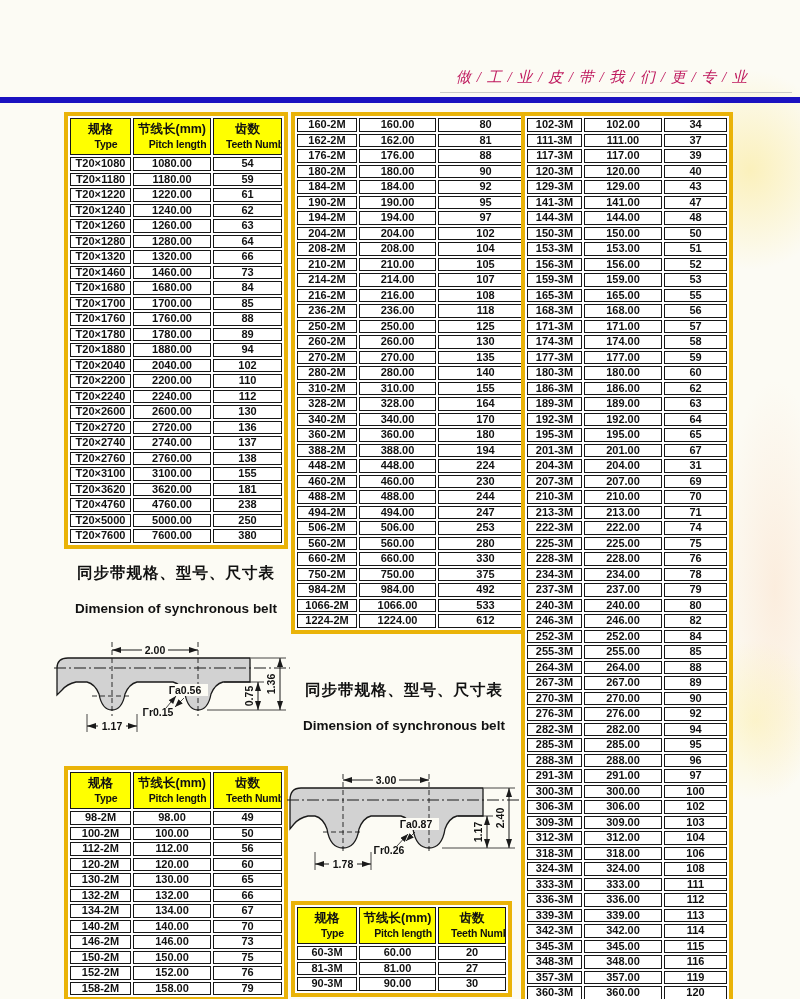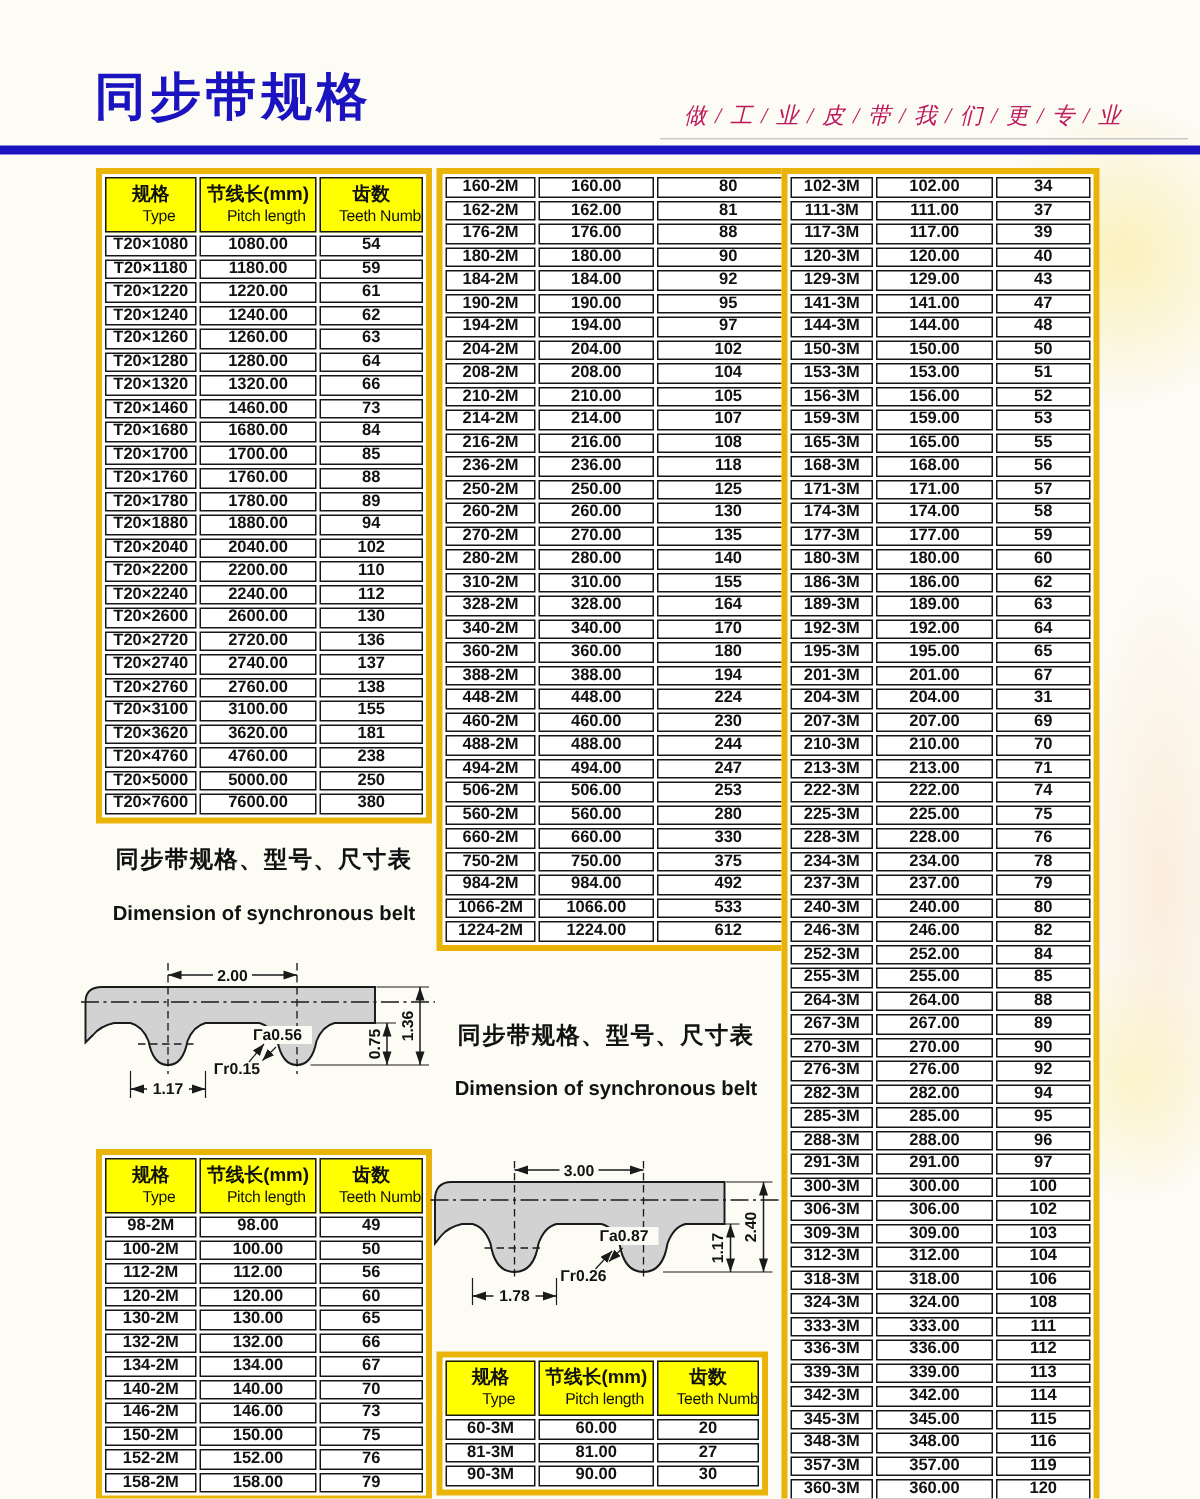--- a/index.html
+++ b/index.html
@@ -20,21 +20,21 @@
   .hairline{position:absolute;left:440px;top:92px;width:352px;height:1px;background:#c9c9c9;}
   .bluebar{position:absolute;left:0;top:97px;width:800px;height:6px;background:#1b12c0;}
 
   table.dtable{position:absolute;border-collapse:separate;border-spacing:2px;
                background:#fff;border:4px solid #eab308;table-layout:fixed;}
   table.dtable td{border:1px solid #161616;background:#fff;text-align:center;
                   font-weight:700;font-size:11px;line-height:11.5px;height:13.5px;
                   box-sizing:border-box;padding:0 1px;white-space:nowrap;overflow:hidden;}
   table.dtable tr.hd td{background:#ffff00;height:37px;line-height:1.25;}
   .zh{font-size:12.5px;font-weight:700;display:block;}
-  .en{font-size:10.5px;font-weight:400;display:block;letter-spacing:-0.2px;margin-left:11px;}
+  .en{font-size:10.5px;font-weight:700;display:block;letter-spacing:-0.2px;margin-left:11px;}
 
   .section{position:absolute;text-align:center;}
   .s-zh{font-size:15.5px;font-weight:800;letter-spacing:1px;}
   .s-en{font-size:13.5px;font-weight:700;margin-top:17px;}
   .s-model{font-size:14px;font-weight:800;margin-top:14px;}
 
   svg.diag{position:absolute;overflow:visible;}
   .belt{fill:#d2d2d2;stroke:#1a1a1a;stroke-width:1.3;}
   .dline{stroke:#1a1a1a;stroke-width:1;fill:none;}
   .thin{stroke:#1a1a1a;stroke-width:0.8;fill:none;}
@@ -45,21 +45,20 @@
   .wbg{fill:#fcfbf4;stroke:none;}
 </style>
 </head>
 <body>
 
 <div class="page">
   <div class="blob blob1"></div>
   <div class="blob blob2"></div>
   <div class="blob blob3"></div>
 
-  <div class="title">同步带规格</div>
   <div class="slogan">做 / 工 / 业 / 皮 / 带 / 我 / 们 / 更 / 专 / 业</div>
   <div class="hairline"></div>
   <div class="bluebar"></div>
 
   <table class="dtable" style="left:64px;top:112px;width:224px">
     <colgroup>
         <col style="width:61px">
         <col style="width:78px">
         <col>
       </colgroup>

